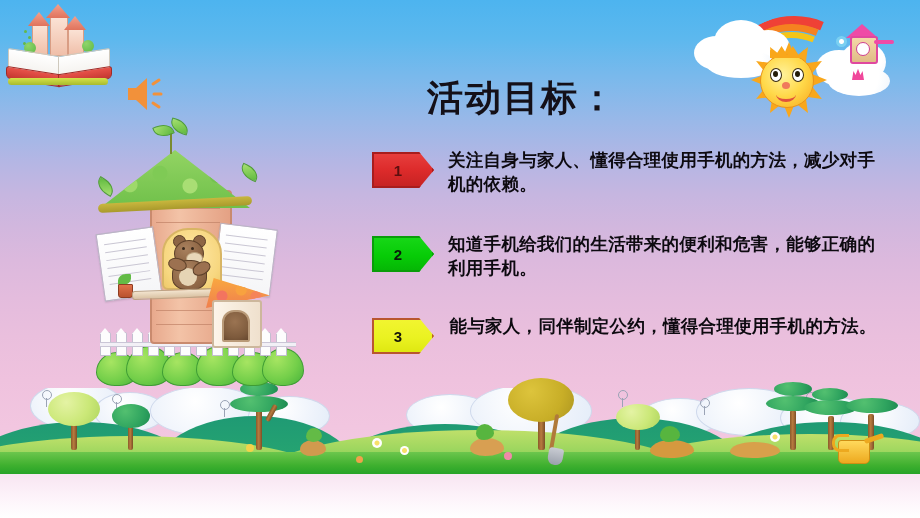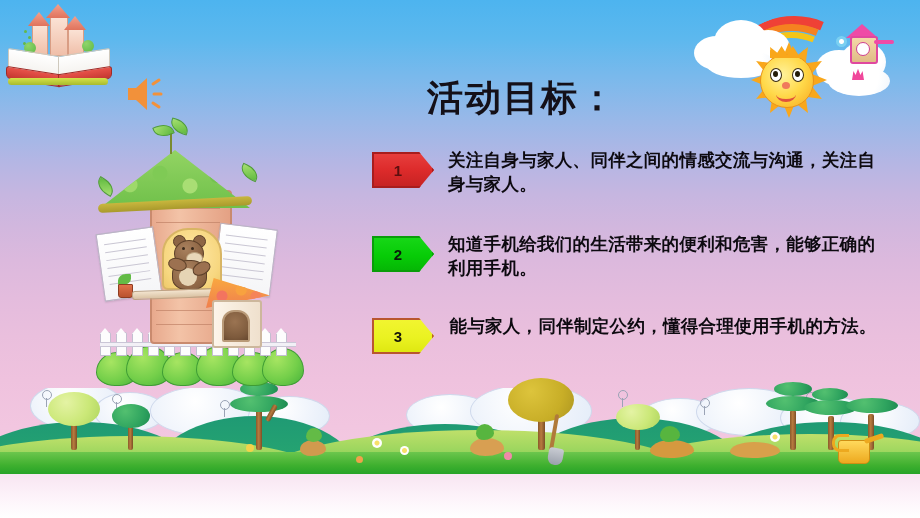--- a/index.html
+++ b/index.html
@@ -797,21 +797,21 @@
     <div class="miniflower" style="left:146px; top:42px;"></div>
     <div class="tulip" style="left:162px; top:74px;"></div>
   </div>
 
   <div class="title">活动目标：</div>
 
   <div class="goal g1">
     <div class="badge b1">
       <span class="badge-num">1</span>
     </div>
-    <div class="goal-text">关注自身与家人、同伴之间的情感交流与沟通，关注自身与家人。</div>
+    <div class="goal-text">关注自身与家人、懂得合理使用手机的方法，减少对手机的依赖。</div>
   </div>
 
   <div class="goal g2">
     <div class="badge b2">
       <span class="badge-num">2</span>
     </div>
     <div class="goal-text">知道手机给我们的生活带来的便利和危害，能够正确的利用手机。</div>
   </div>
 
   <div class="goal g3">

